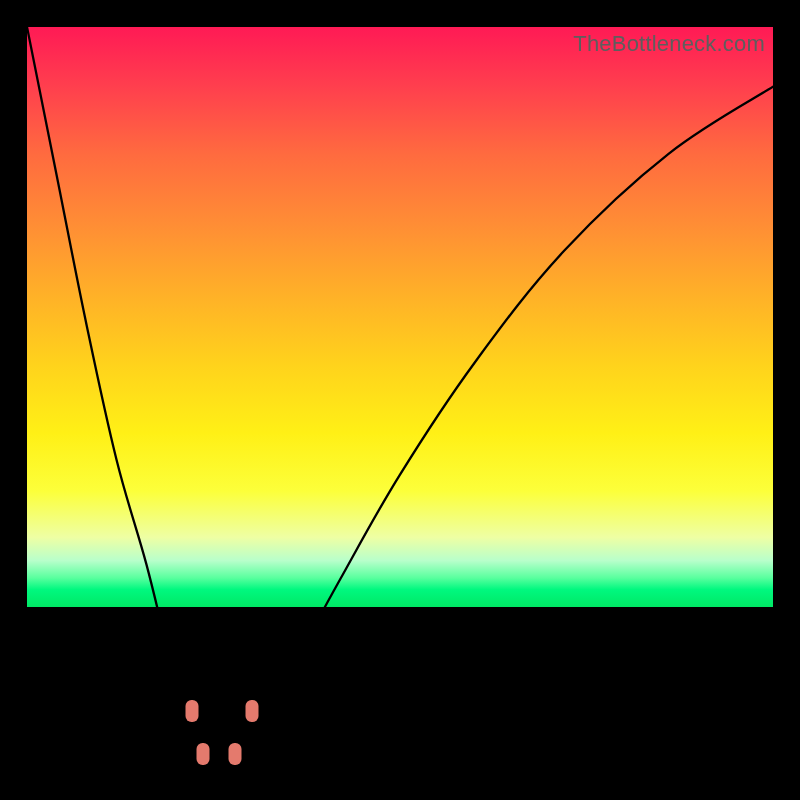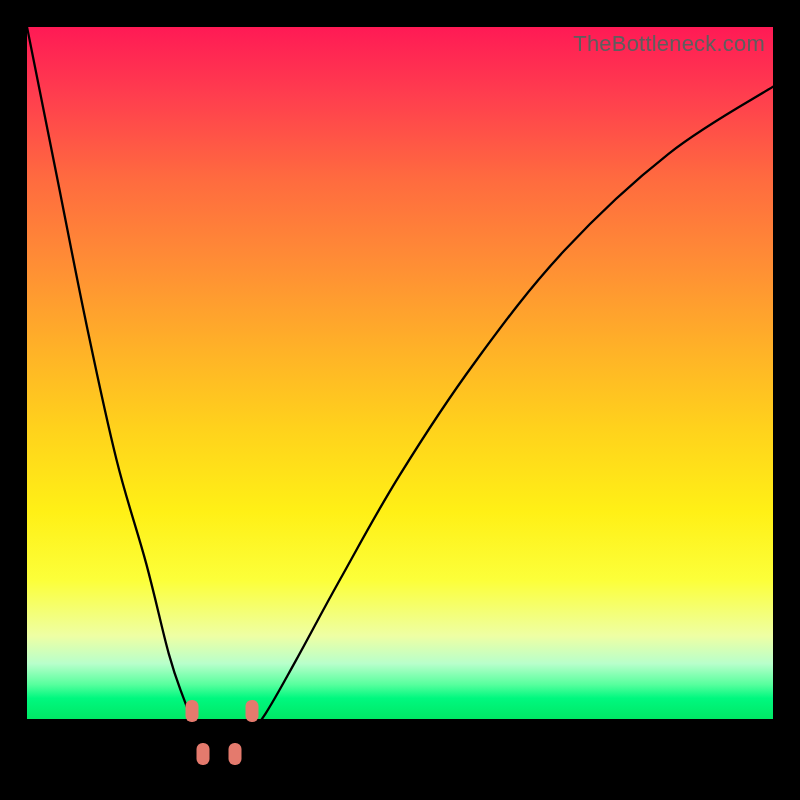--- a/index.html
+++ b/index.html
@@ -9,21 +9,21 @@
     height: 800px;
     background: #000;
     overflow: hidden;
     font-family: Arial, Helvetica, sans-serif;
   }
   .frame {
     position: absolute;
     left: 27px;
     top: 27px;
     width: 746px;
-    height: 692px;
+    height: 580px;
     background: linear-gradient(to bottom,
       #ff1a55 0%,
       #ff3e4e 10%,
       #ff6b3f 22%,
       #ff8d35 34%,
       #ffb028 46%,
       #ffd21c 58%,
       #fff016 70%,
       #fcff3a 80%,
       #eeffa4 88%,

